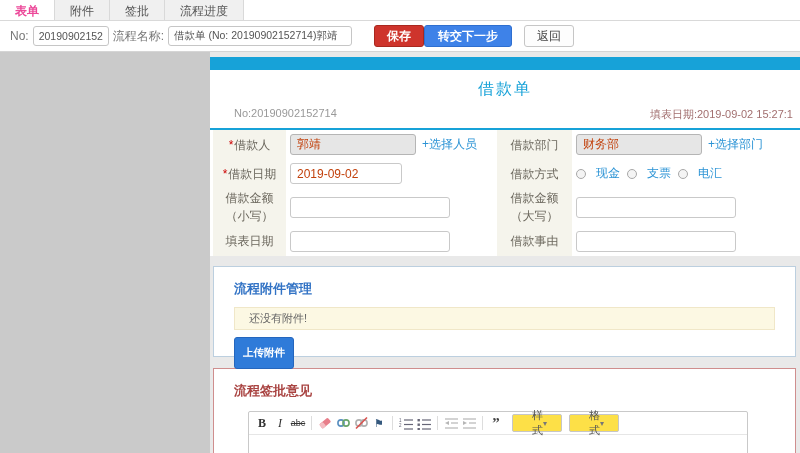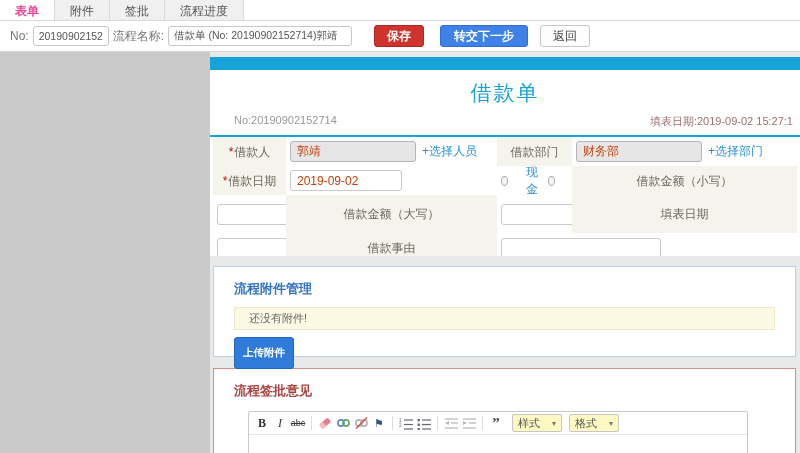--- a/index.html
+++ b/index.html
@@ -18,44 +18,44 @@
   .tab.active { background:#fff; color:#ec4899; font-weight:bold; }
   .toolrow { height:31px; display:flex; align-items:center; padding:0 6px; border-bottom:1px solid #d5d5d5; }
   .lbl { color:#777; font-size:12px; margin:0 4px; white-space:nowrap; }
   .inp { height:20px; border:1px solid #c6c6c6; border-radius:3px; padding:0 5px;
          font-size:10.5px; color:#555; font-family:"Liberation Sans","DejaVu Sans",sans-serif; }
   .no-inp { width:76px; }
   .flow-inp { width:184px; }
   .btn { height:22px; border-radius:3px; font-size:12px; cursor:pointer; white-space:nowrap;
          font-family:"Liberation Sans","DejaVu Sans",sans-serif; }
   .btn.save { margin-left:22px; padding:0 12px; background:#ce342c; border:1px solid #a9281f; color:#fff; font-weight:bold; }
-  .btn.next { margin-left:16px; padding:0 13px; background:#3e82e8; border:1px solid #2e6fd0; color:#fff; font-weight:bold; }
+  .btn.next { padding:0 13px; background:#3e82e8; border:1px solid #2e6fd0; color:#fff; font-weight:bold; }
   .btn.back { margin-left:12px; padding:0 12px; background:#fdfdfd; border:1px solid #c6c6c6; color:#444; }
   
   .main-col { position:absolute; left:210px; top:52px; width:590px; height:401px; background:#e9e9e9; }
   .form-card { margin-top:5px; width:590px; height:199px; background:#fff; position:relative; overflow:hidden; }
   .blue-bar { height:13px; background:#17a2d8; }
-  .doc-title { text-align:center; color:#17a2d8; font-size:21px; letter-spacing:2px; margin-top:9px; }
+  .doc-title { text-align:center; color:#17a2d8; font-size:16px; letter-spacing:2px; margin-top:9px; }
   .doc-meta { position:relative; height:16px; margin-top:7px; font-size:11px; }
   .doc-no { position:absolute; left:24px; color:#999; }
   .doc-date { position:absolute; right:7px; color:#a26f6f; white-space:nowrap; }
   .blue-line { height:2px; background:#17a2d8; margin-top:5px; }
   .fgrid { margin:0 3px; display:grid; grid-template-columns:73px 211px 75px 1fr;
            grid-template-rows:29px 29px 38px 30px; }
   .fl { background:#f5f4ec; color:#6b675d; font-size:12px; display:flex; align-items:center;
         justify-content:center; text-align:center; padding:0 5px; line-height:1.5; }
   .req { color:#cc0000; margin-right:1px; }
   .fv { display:flex; align-items:center; padding-left:4px; }
   .finp { height:21px; border:1px solid #c9c9c9; border-radius:3px; padding:0 6px; font-size:12px;
           color:#c2410c; background:#fff; font-family:"Liberation Sans","DejaVu Sans",sans-serif; }
   .finp.ro { background:#e6e6e6; border-color:#b5b5b5; }
   .w126 { width:126px; } .w112 { width:112px; } .w160 { width:160px; }
   .flink { color:#2b93d5; font-size:12px; margin-left:6px; text-decoration:none; cursor:pointer; white-space:nowrap; }
   .radios { display:flex; align-items:center; gap:7px; }
-  .ropt { display:flex; align-items:center; gap:18px; cursor:pointer; }
+  .ropt { display:flex; align-items:center; gap:10px; cursor:pointer; }
   .rdot { width:10px; height:10px; border:1px solid #a8a8a8; border-radius:50%;
           background:#f4f4f4; display:inline-block; }
   .rtxt { color:#2b93d5; font-size:12px; }
   
   .attach-card { margin:10px 14px 0 3px; width:583px; height:91px; background:#fff; border:1px solid #bccfdf; }
   .h-blue { margin:13px 0 0 20px; color:#3273c5; font-weight:bold; font-size:13px; }
   .empty-box { margin:9px 20px 0 20px; height:23px; line-height:21px; background:#fcf8e3;
                border:1px solid #f0e7c8; color:#666; font-size:11px; padding-left:14px; }
   .btn.upload { margin:7px 0 0 20px; padding:0 8px; height:32px; background:#2f7bd9;
                 border:1px solid #2566bd; color:#fff; font-weight:bold; font-size:10.5px; }
@@ -66,22 +66,22 @@
   .ed-toolbar { height:23px; display:flex; align-items:center; padding:0 4px; border-bottom:1px solid #e6e6e6; }
   .ed-btn { min-width:16px; height:17px; display:flex; align-items:center; justify-content:center;
             cursor:pointer; color:#333; margin:0 1px; }
   .ed-btn.b { font-family:"Liberation Serif","DejaVu Serif",serif; font-weight:bold; font-size:12px; }
   .ed-btn.i { font-family:"Liberation Serif","DejaVu Serif",serif; font-style:italic; font-size:12px; }
   .ed-btn.s { font-size:9px; text-decoration:line-through; letter-spacing:0; }
   .ed-btn.flag { color:#35597e; font-size:11px; }
   .ed-btn.quote { font-family:"Liberation Serif","DejaVu Serif",serif; font-weight:bold; font-size:15px; color:#444; }
   .ed-sep { width:1px; height:14px; background:#ddd; margin:0 4px; }
   .ed-select { width:50px; height:18px; border:1px solid #c6c6c6; border-radius:2px; margin-left:7px;
-               display:flex; align-items:center; justify-content:space-between; padding:0 5px;
-               font-size:11px; color:#555; cursor:pointer; background:#fef9c3; }
+               display:flex; align-items:center; justify-content:space-between; padding:0 19px;
+               font-size:11px; color:#555; cursor:pointer; background:#fde047; }
   .ed-caret { font-size:8px; color:#777; }
   .ed-content { height:70px; background:#fff; }
 </style>
 </head>
 <body>
 
 <div class="topbar">
   <div class="tabs">
     <div class="tab active">表单</div>
     <div class="tab">附件</div>
@@ -125,20 +125,23 @@
       <div class="fv">
         <input class="finp ro w126" readonly="" value="财务部" style="">
         <a class="flink">+选择部门</a>
       </div>
 
       <div class="fl">
         <span><span class="req">*</span><span>借款日期</span></span>
       </div>
       <div class="fv">
         <input class="finp w112" value="2019-09-02" style="">
+      </div>
+      <div class="fl">
+        <span>借款方式</span>
       </div>
       <div class="fv">
         <div class="radios">
           <span class="ropt">
             <span class="rdot"></span>
             <span class="rtxt">现金</span>
           </span>
           <span class="ropt">
             <span class="rdot"></span>
             <span class="rtxt">支票</span>

